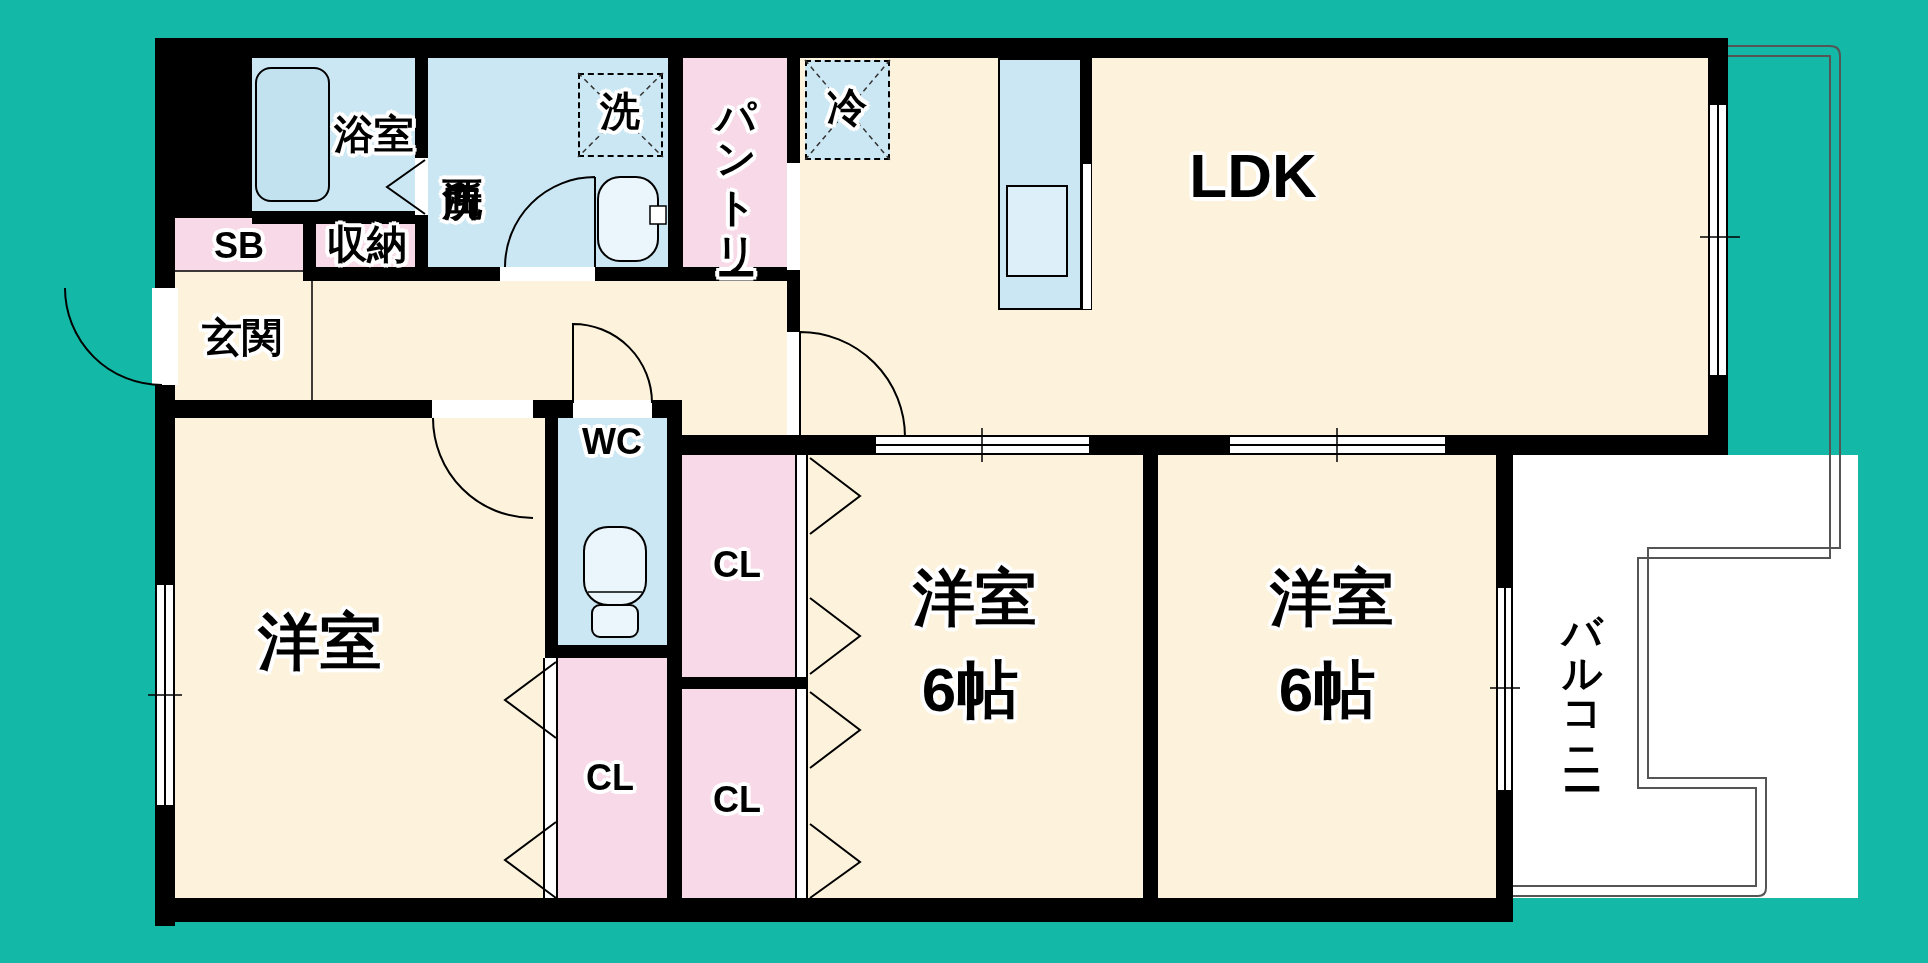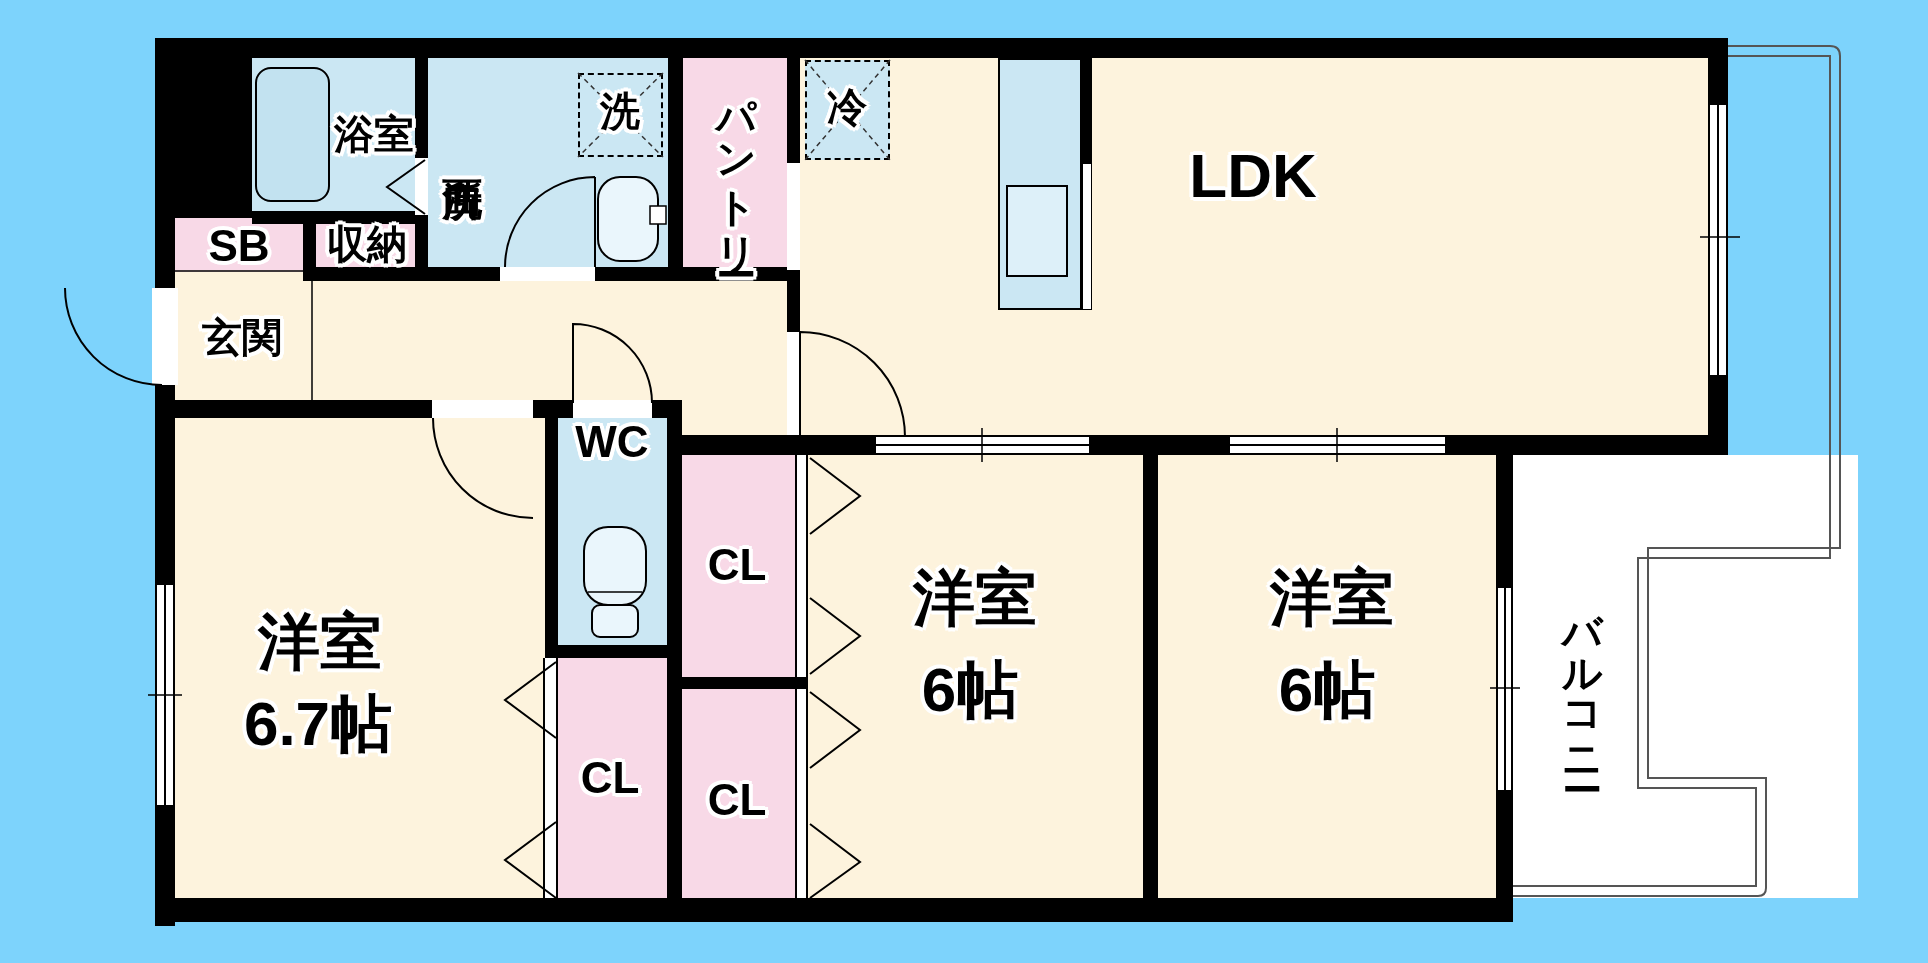--- a/index.html
+++ b/index.html
@@ -1,33 +1,33 @@
 <!DOCTYPE html>
 <html><head>
 <meta charset="utf-8">
 <style>
   html,body{margin:0;padding:0;background:#fff;}
-  .plan{position:relative;width:1928px;height:963px;background:#7dd3fc;overflow:hidden;
+  .plan{position:relative;width:1928px;height:963px;background:#14b8a6;overflow:hidden;
         font-family:"Liberation Sans","DejaVu Sans",sans-serif;}
   .wall{position:absolute;background:#000;}
   .room{position:absolute;}
   .cream{background:#fdf3dd;}
   .wet{background:#cbe7f3;}
   .pink{background:#f8d9e7;}
   .white{background:#ffffff;}
   
   .win-v{position:absolute;background:linear-gradient(to right,#000 0 2px,#fff 2px calc(50% - 1px),#000 calc(50% - 1px) calc(50% + 1px),#fff calc(50% + 1px) calc(100% - 2px),#000 calc(100% - 2px));}
   .win-h{position:absolute;background:linear-gradient(to bottom,#000 0 2px,#fff 2px calc(50% - 1px),#000 calc(50% - 1px) calc(50% + 1px),#fff calc(50% + 1px) calc(100% - 2px),#000 calc(100% - 2px));}
   .gap{position:absolute;background:#fff;}
   .track-v{position:absolute;background:#fff;border-left:2px solid #000;border-right:2px solid #000;box-sizing:border-box;}
   .fixture{position:absolute;box-sizing:border-box;}
   .lbl{position:absolute;transform:translate(-50%,-50%);font-weight:bold;color:#000;white-space:nowrap;line-height:1.04;text-align:center;
        text-shadow:-3px -3px 0 #fff,3px -3px 0 #fff,-3px 3px 0 #fff,3px 3px 0 #fff,-4px 0 0 #fff,4px 0 0 #fff,0 -4px 0 #fff,0 4px 0 #fff;}
   .lg{font-size:62px;}
-  .md{font-size:44px;}
+  .md{font-size:36px;}
   .sm{font-size:40px;}
   .vert{writing-mode:vertical-rl;text-orientation:mixed;}
   svg.overlay{position:absolute;left:0;top:0;pointer-events:none;}
 </style>
 </head>
 <body>
 
 <div class="plan">
 
   <div class="room cream" style="left:175px;top:58px;width:1540px;height:840px;"></div>
@@ -160,20 +160,19 @@
   <div class="lbl sm" style="left:847px;top:108px;">冷</div>
   <div class="lbl md" style="left:239px;top:246px;">SB</div>
   <div class="lbl sm" style="left:367px;top:245px;">収納</div>
   <div class="lbl sm" style="left:242px;top:338px;">玄関</div>
   <div class="lbl md" style="left:612px;top:442px;">WC</div>
   <div class="lbl md" style="left:610px;top:778px;">CL</div>
   <div class="lbl md" style="left:737px;top:565px;">CL</div>
   <div class="lbl md" style="left:737px;top:800px;">CL</div>
   <div class="lbl lg" style="left:1253px;top:176px;">LDK</div>
   <div class="lbl lg" style="left:320px;top:642px;">洋室</div>
-  <div class="lbl lg" style="left:318px;top:724px;">6.7帖</div>
   <div class="lbl lg" style="left:975px;top:598px;">洋室</div>
   <div class="lbl lg" style="left:970px;top:690px;">6帖</div>
   <div class="lbl lg" style="left:1332px;top:598px;">洋室</div>
   <div class="lbl lg" style="left:1327px;top:690px;">6帖</div>
   <div class="lbl sm vert" style="left:1582px;top:678px;">バルコニー</div>
 
 </div>
 
 </body></html>

